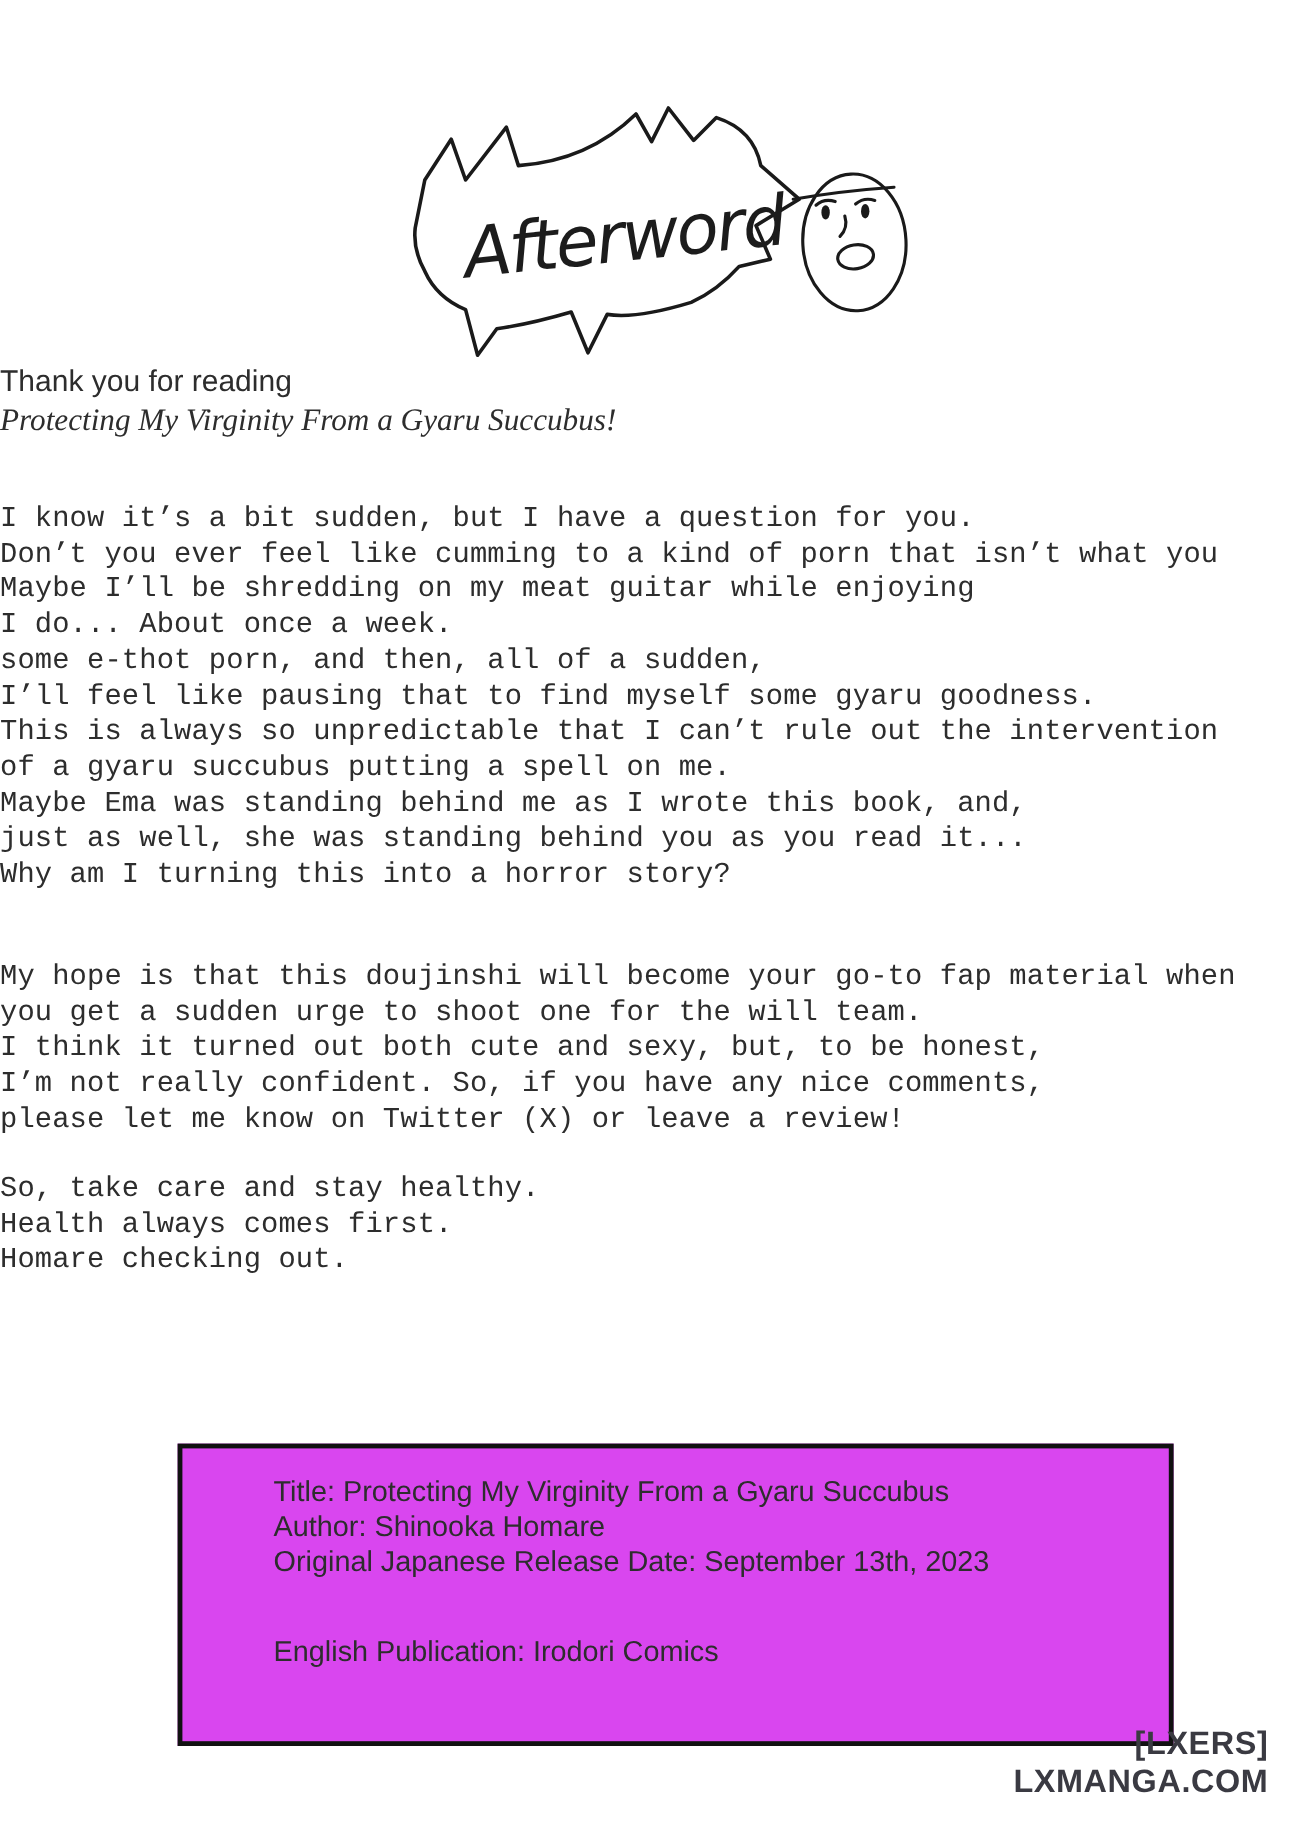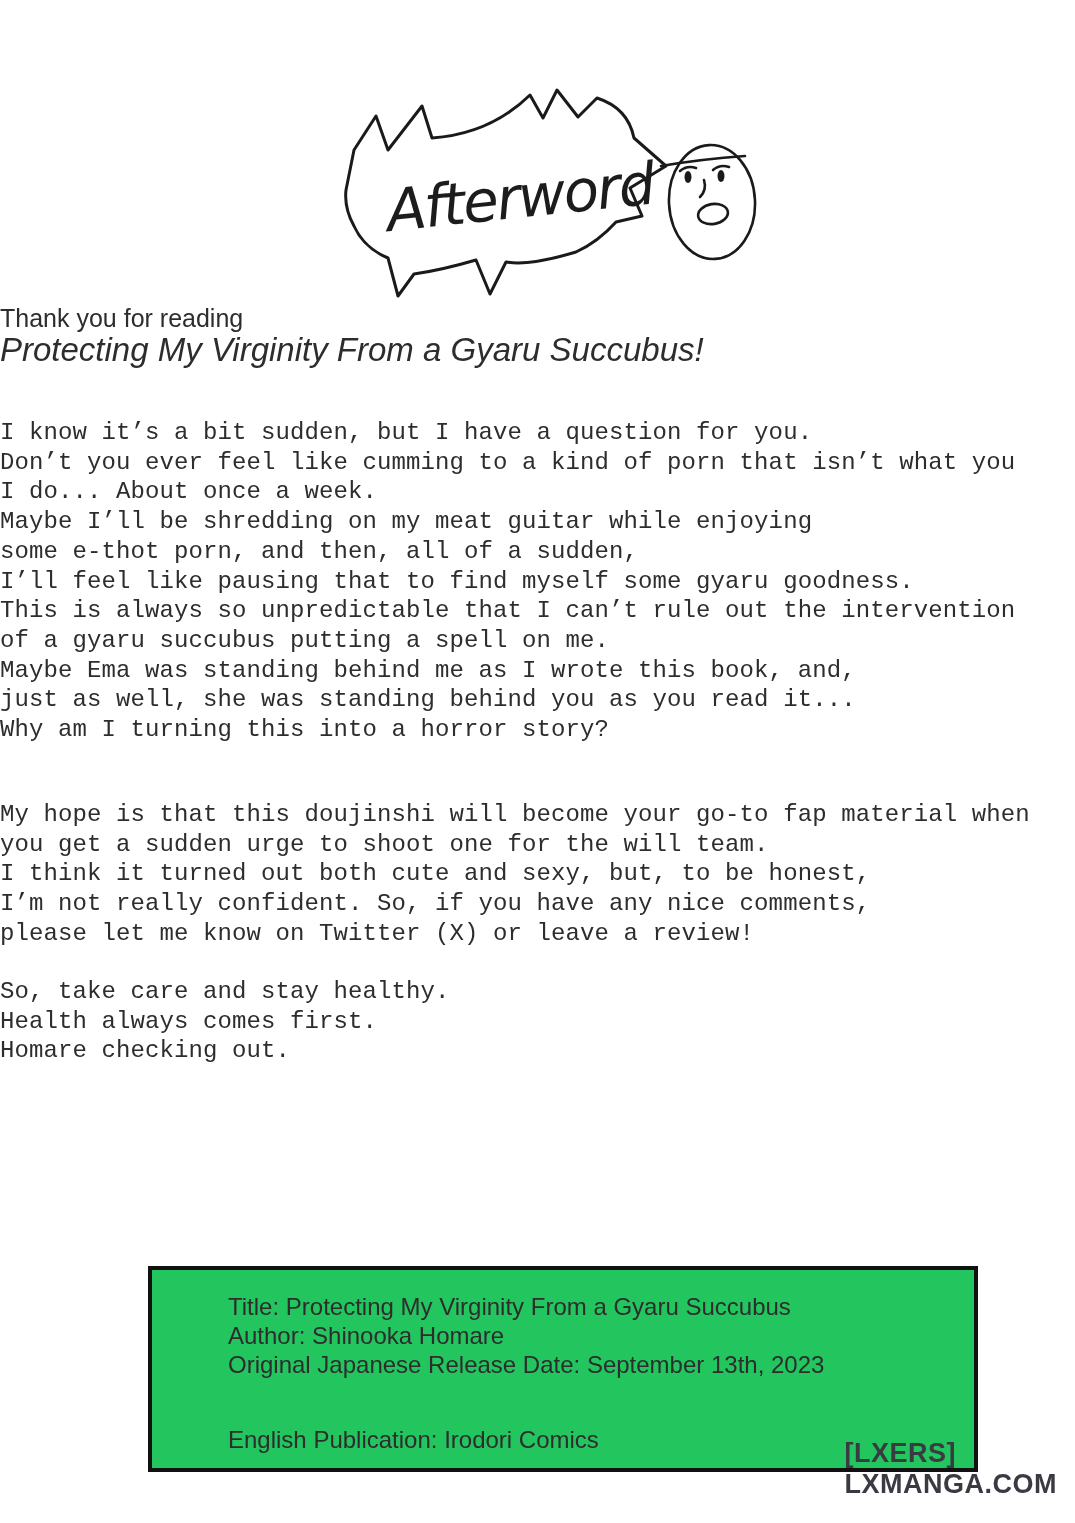--- a/index.html
+++ b/index.html
@@ -7,41 +7,42 @@
     position:relative;
     width:1075px;height:1523px;
     background:#ffffff;
     overflow:hidden;
     font-family:"Liberation Sans",sans-serif;
     color:#2d2d2d;
   }
   .header-art{position:absolute;left:330px;top:80px;}
   .centered{position:absolute;left:0;width:100%;text-align:left;}
   .intro{top:303px;font-size:25px;line-height:31px;}
-  .intro .book-title{font-style:italic;font-size:33px;}
+  .intro .book-title{font-style:italic;font-size:26px;font-family:Liberation Serif, serif;}
   .para{font-size:24px;line-height:29.7px;letter-spacing:0.1px;font-family:Liberation Mono, monospace;}
   .para .line{white-space:nowrap;}
   .p1{top:418px;}
   .p2{top:800px;}
   .p3{top:977px;}
   .colophon{
-    position:absolute;left:148px;top:1266px;
-    width:830px;height:206px;
+    position:absolute;left:148px;top:1203px;
+    width:830px;height:252px;
     border:4px solid #111111;
     box-sizing:border-box;
-    background:#22c55e;
+    background:#d946ef;
   }
   .colophon .inner{
     padding:22px 20px 0 76px;
     text-align:left;
     font-size:24px;line-height:29px;
   }
   .colophon .group.g2{margin-top:46px;}
   .watermark{
     position:absolute;right:18px;top:1438px;
+    text-align:right;
     font-weight:700;
     font-size:27px;line-height:31px;
     color:#3a3a42;
     letter-spacing:0.5px;
   }
   .doodle-stroke{fill:none;stroke:#1a1a1a;stroke-width:2.6;stroke-linecap:round;stroke-linejoin:round;}
   .burst{fill:#ffffff;stroke:#1a1a1a;stroke-width:3;stroke-linejoin:round;stroke-linecap:round;}
   .handwritten{
     font-family:"DejaVu Sans",sans-serif;
     font-style:italic;
@@ -83,22 +84,22 @@
   </svg>
 
   <div class="centered intro">
     <div class="line">Thank you for reading</div>
     <div class="line book-title">Protecting My Virginity From a Gyaru Succubus!</div>
   </div>
 
   <div class="centered para p1">
       <div class="line">I know it’s a bit sudden, but I have a question for you.</div>
       <div class="line">Don’t you ever feel like cumming to a kind of porn that isn’t what you</div>
+      <div class="line">Maybe I’ll be shredding on my meat guitar while enjoying</div>
       <div class="line">I do... About once a week.</div>
-      <div class="line">Maybe I’ll be shredding on my meat guitar while enjoying</div>
       <div class="line">some e-thot porn, and then, all of a sudden,</div>
       <div class="line">I’ll feel like pausing that to find myself some gyaru goodness.</div>
       <div class="line">This is always so unpredictable that I can’t rule out the intervention</div>
       <div class="line">of a gyaru succubus putting a spell on me.</div>
       <div class="line">Maybe Ema was standing behind me as I wrote this book, and,</div>
       <div class="line">just as well, she was standing behind you as you read it...</div>
       <div class="line">Why am I turning this into a horror story?</div>
     </div>
 
   <div class="centered para p2">

